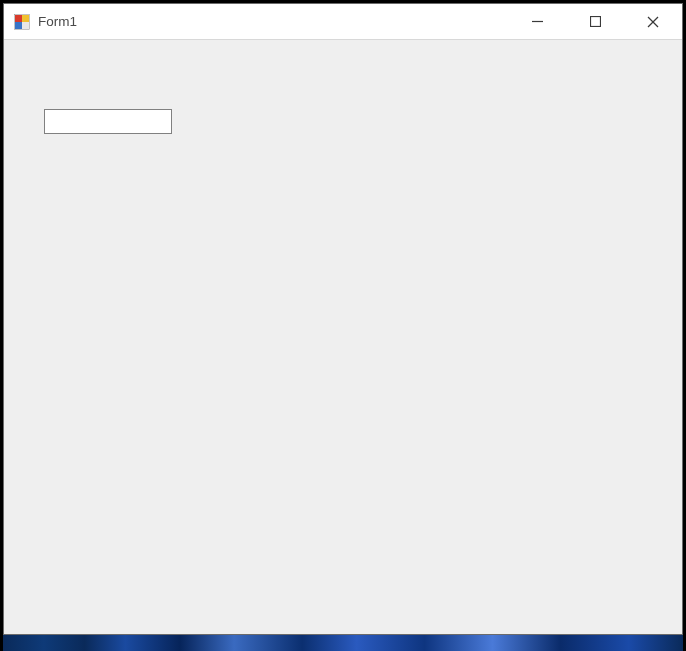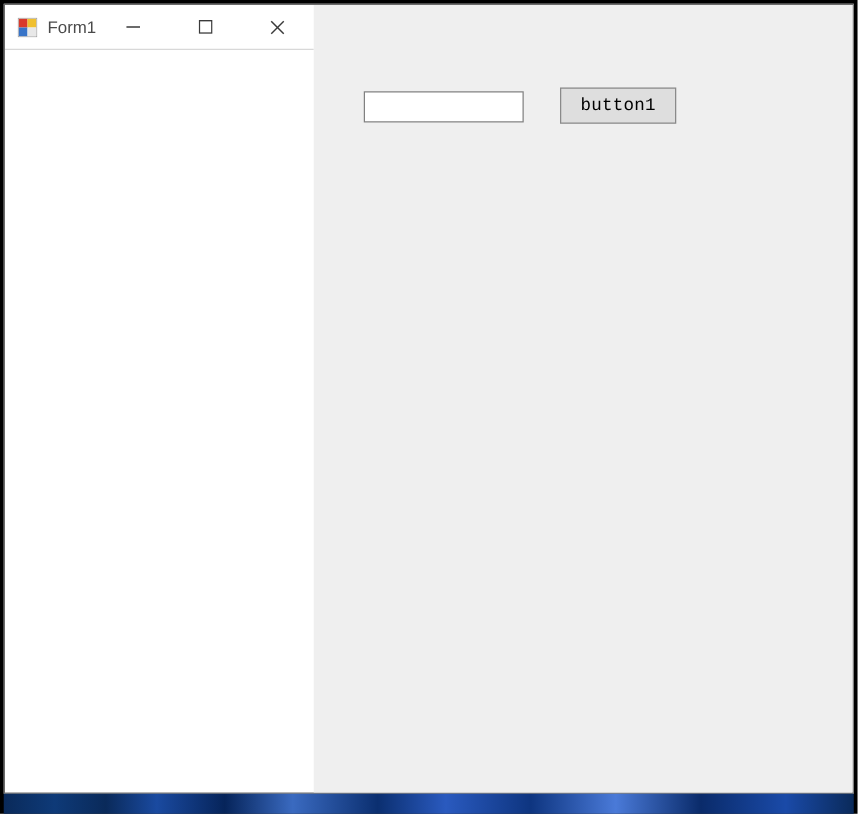--- a/index.html
+++ b/index.html
@@ -16,21 +16,21 @@
     }
     .window {
       position: absolute;
       top: 3px;
       left: 3px;
       width: 680px;
       height: 632px;
       background: #fff;
       border: 1px solid #6b6b6b;
       display: flex;
-      flex-direction: row;
+      flex-direction: column;
       justify-content: space-between;
     }
     .titlebar {
       height: 36px;
       background: #ffffff;
       display: flex;
       align-items: center;
       border-bottom: 1px solid #d8d8d8;
     }
     .titlebar-icon {
@@ -146,19 +146,16 @@
       <div class="win-btn">
         <svg width="12" height="12" viewBox="0 0 12 12">
           <line x1="1" y1="1" x2="11" y2="11" stroke="#3a3a3a" stroke-width="1.2"></line>
           <line x1="11" y1="1" x2="1" y2="11" stroke="#3a3a3a" stroke-width="1.2"></line>
         </svg>
       </div>
     </div>
   </div>
   <div class="client-area">
     <input type="text" class="textbox" value="" style="">
-    <button class="button1">
-      <span>button1</span>
-    </button>
   </div>
 </div>
 
 <div class="taskbar-strip"></div>
 
 </body></html>

